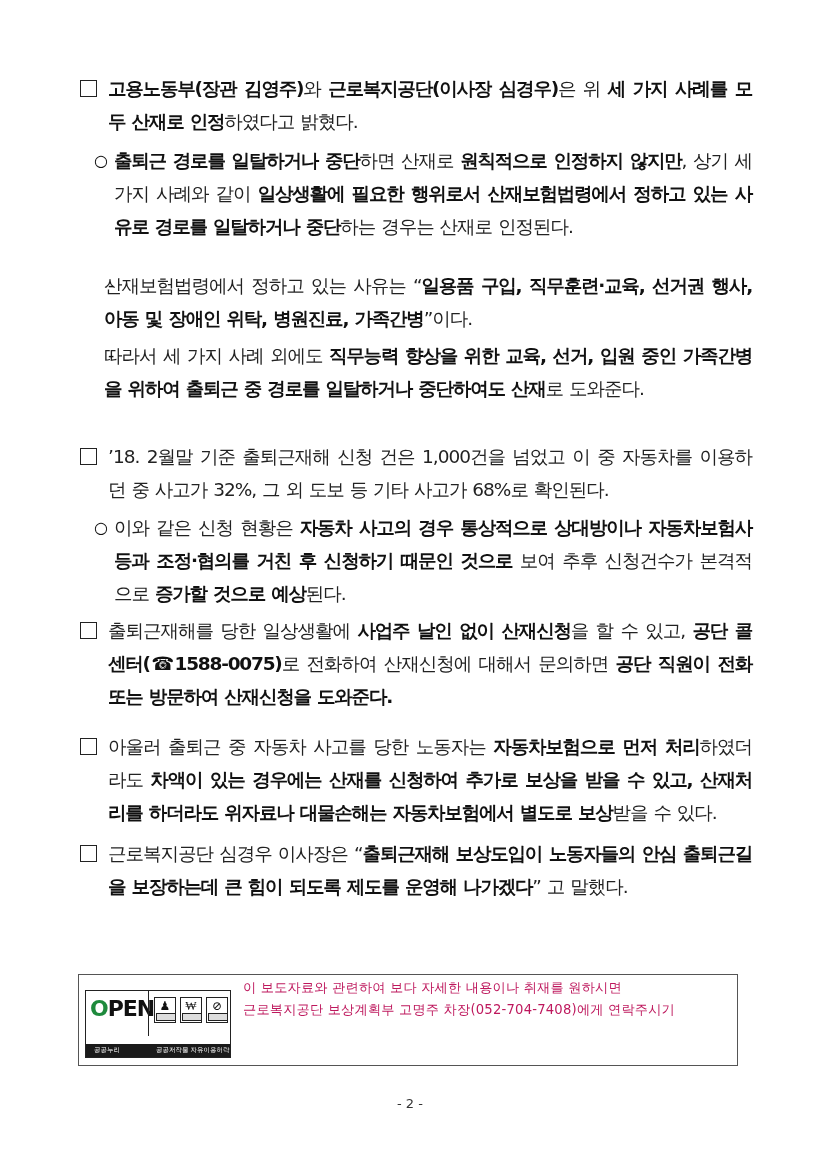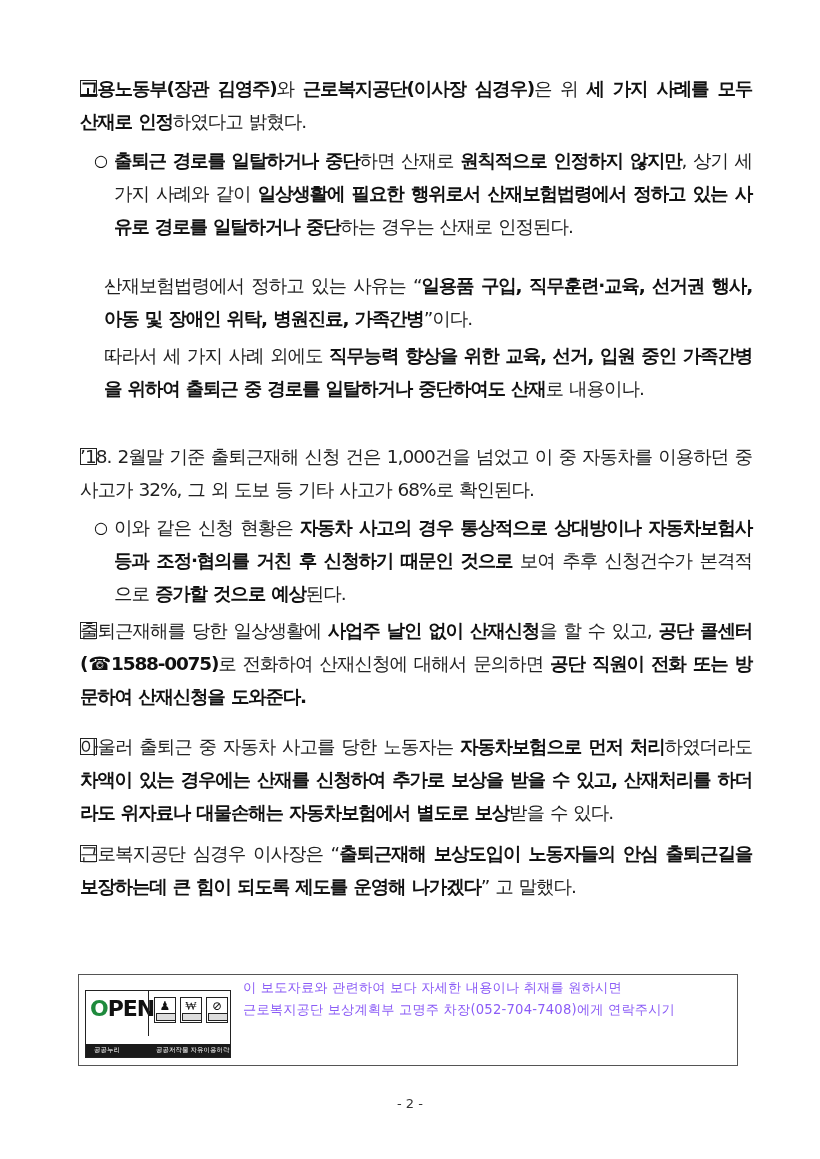--- a/index.html
+++ b/index.html
@@ -4,21 +4,21 @@
 <style>
   html, body { margin: 0; padding: 0; background: #ffffff; }
   body {
     width: 820px; height: 1159px; position: relative; overflow: hidden;
     font-family: "DejaVu Serif", "Liberation Serif", serif;
     color: #111;
   }
   .page { position: absolute; left: 0; top: 0; width: 820px; height: 1159px; }
   .para { position: absolute; left: 80px; width: 672px; font-size: 18.5px; line-height: 33px; letter-spacing: -0.6px; word-spacing: 1px; }
   .sq .marker { position: absolute; left: 0; top: 8px; width: 17px; height: 17px; border: 1.4px solid #222; box-sizing: border-box; }
-  .sq .body { text-align: justify; text-align-last: left; }
+  .sq .body { margin-left: 28px; text-align: justify; text-align-last: left; }
   .circ .marker { position: absolute; left: 14px; top: 0; font-size: 16px; }
   .circ .body { margin-left: 34px; text-align: justify; }
   .dash .marker { position: absolute; left: 28px; top: 0; }
   .dash .body { margin-left: 24px; text-align: justify; }
   b, .b { font-weight: bold; font-family: "DejaVu Sans", "Liberation Sans", sans-serif; letter-spacing: -1.2px; }
   .reg { font-family: "DejaVu Sans", "Liberation Sans", sans-serif; font-weight: normal; color: #222; letter-spacing: -1px; }
   .contact-box {
     position: absolute; left: 78px; top: 974px; width: 660px; height: 92px;
     border: 1.5px solid #555; box-sizing: border-box; background: #fff;
   }
@@ -28,21 +28,21 @@
   }
   .open-word { position: absolute; left: 4px; top: 5px; font-family: "DejaVu Sans", sans-serif; font-size: 22px; font-weight: bold; letter-spacing: -1px; color: #111; }
   .open-word .o { color: #1e8a3c; }
   .open-sep { position: absolute; left: 62px; top: 0; width: 1px; height: 45px; background: #222; }
   .open-ico { position: absolute; top: 6px; width: 22px; height: 26px; border: 1px solid #222; background: #fff; box-sizing: border-box; font-size: 12px; text-align: center; line-height: 16px; }
   .open-ico .cap { position: absolute; left: 1px; bottom: 1px; width: 18px; height: 6px; border: 1px solid #222; background: #ddd; }
   .open-bar { position: absolute; left: 0; bottom: 0; width: 100%; height: 13px; background: #1a1a1a; color: #fff; font-family: "DejaVu Sans", sans-serif; font-size: 6.5px; line-height: 13px; }
   .open-bar span { position: absolute; }
   .contact-text {
     position: absolute; left: 164px; top: 2px; width: 490px;
-    font-family: "DejaVu Sans", "Liberation Sans", sans-serif; font-size: 13.2px; line-height: 21.5px; color: #8b5cf6;
+    font-family: "DejaVu Sans", "Liberation Sans", sans-serif; font-size: 13.2px; line-height: 21.5px; color: #be185d;
     text-align: justify; letter-spacing: 0.2px;
   }
   .page-num { position: absolute; left: 0; width: 820px; top: 1096px; text-align: center; font-family: "DejaVu Sans", sans-serif; font-size: 13px; color: #333; }
 </style>
 </head>
 <body>
 
 <div class="page">
 
   <div class="para sq" style="top:72px">
@@ -55,21 +55,21 @@
     <div class="body"><span class="b">출퇴근 경로를 일탈하거나 중단</span><span class="reg">하면 산재로 </span><span class="b">원칙적으로 인정하지 않지만</span><span class="reg">, 상기 세 가지 사례와 같이 </span><span class="b">일상생활에 필요한 행위로서 산재보험법령에서 정하고 있는 사유로 경로를 일탈하거나 중단</span><span class="reg">하는 경우는 산재로 인정된다.</span></div>
   </div>
 
   <div class="para dash" style="top:269px">
     <span class="marker">-</span>
     <div class="body"><span class="reg">산재보험법령에서 정하고 있는 사유는 “</span><span class="b">일용품 구입, 직무훈련·교육, 선거권 행사, 아동 및 장애인 위탁, 병원진료, 가족간병</span><span class="reg">”이다.</span></div>
   </div>
 
   <div class="para dash" style="top:339px">
     <span class="marker">-</span>
-    <div class="body"><span class="reg">따라서 세 가지 사례 외에도 </span><span class="b">직무능력 향상을 위한 교육, 선거, 입원 중인 가족간병을 위하여 출퇴근 중 경로를 일탈하거나 중단하여도 산재</span><span class="reg">로 내용이나.</span></div>
+    <div class="body"><span class="reg">따라서 세 가지 사례 외에도 </span><span class="b">직무능력 향상을 위한 교육, 선거, 입원 중인 가족간병을 위하여 출퇴근 중 경로를 일탈하거나 중단하여도 산재</span><span class="reg">로 도와준다.</span></div>
   </div>
 
   <div class="para sq" style="top:440px">
     <span class="marker"></span>
     <div class="body"><span class="reg">’18. 2월말 기준 출퇴근재해 신청 건은 1,000건을 넘었고 이 중 자동차를 이용하던 중 사고가 32%, 그 외 도보 등 기타 사고가 68%로 확인된다.</span></div>
   </div>
 
   <div class="para circ" style="top:511px">
     <span class="marker">○</span>
     <div class="body"><span class="reg">이와 같은 신청 현황은 </span><span class="b">자동차 사고의 경우 통상적으로 상대방이나 자동차보험사 등과 조정·협의를 거친 후 신청하기 때문인 것으로</span><span class="reg"> 보여 추후 신청건수가 본격적으로 </span><span class="b">증가할 것으로 예상</span><span class="reg">된다.</span></div>

